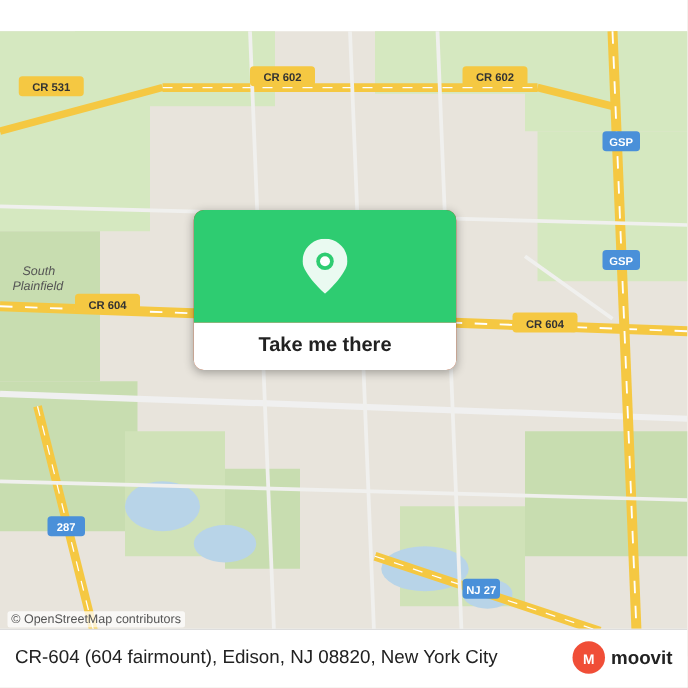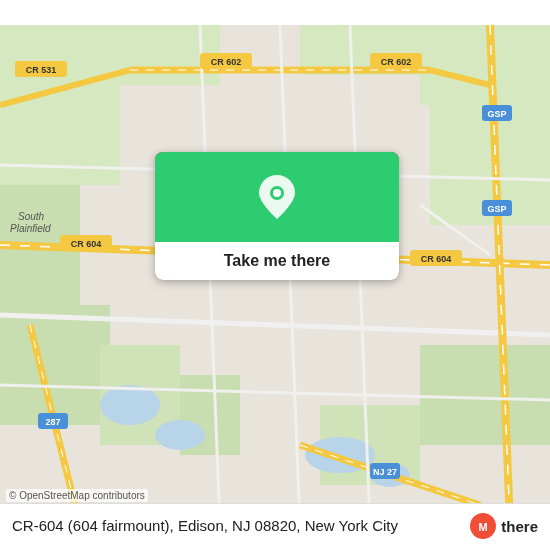--- a/index.html
+++ b/index.html
@@ -74,27 +74,27 @@
       color: #555;
       background: rgba(255,255,255,0.75);
       padding: 1px 3px;
       border-radius: 2px;
       margin-top: 28px;
     }
 
     
     #take-me-there-card {
       position: absolute;
-      top: 152px;
+      top: 168px;
       left: 155px;
       background: #c2410c;
       border-radius: 8px;
       box-shadow: 0 2px 8px rgba(0,0,0,0.3);
       overflow: hidden;
-      width: 244px;
+      width: 210px;
     }
 
     #map-pin-area {
       background: #2ecc71;
       height: 90px;
       display: flex;
       align-items: center;
       justify-content: center;
       position: relative;
     }
@@ -222,17 +222,17 @@
   </div>
 
   <div id="bottom-bar">
     <span id="address-text">CR-604 (604 fairmount), Edison, NJ 08820, New York City</span>
     <div id="moovit-logo">
 
       <svg id="moovit-icon" viewBox="0 0 28 28" xmlns="http://www.w3.org/2000/svg">
         <circle cx="14" cy="14" r="13" fill="#f04e37"></circle>
         <text x="14" y="19" text-anchor="middle" font-size="11" font-weight="bold" fill="white">M</text>
       </svg>
-      <span id="moovit-label">there</span>
+      <span id="moovit-label">moovit</span>
     </div>
   </div>
 
 </div>
 
 </body></html>

